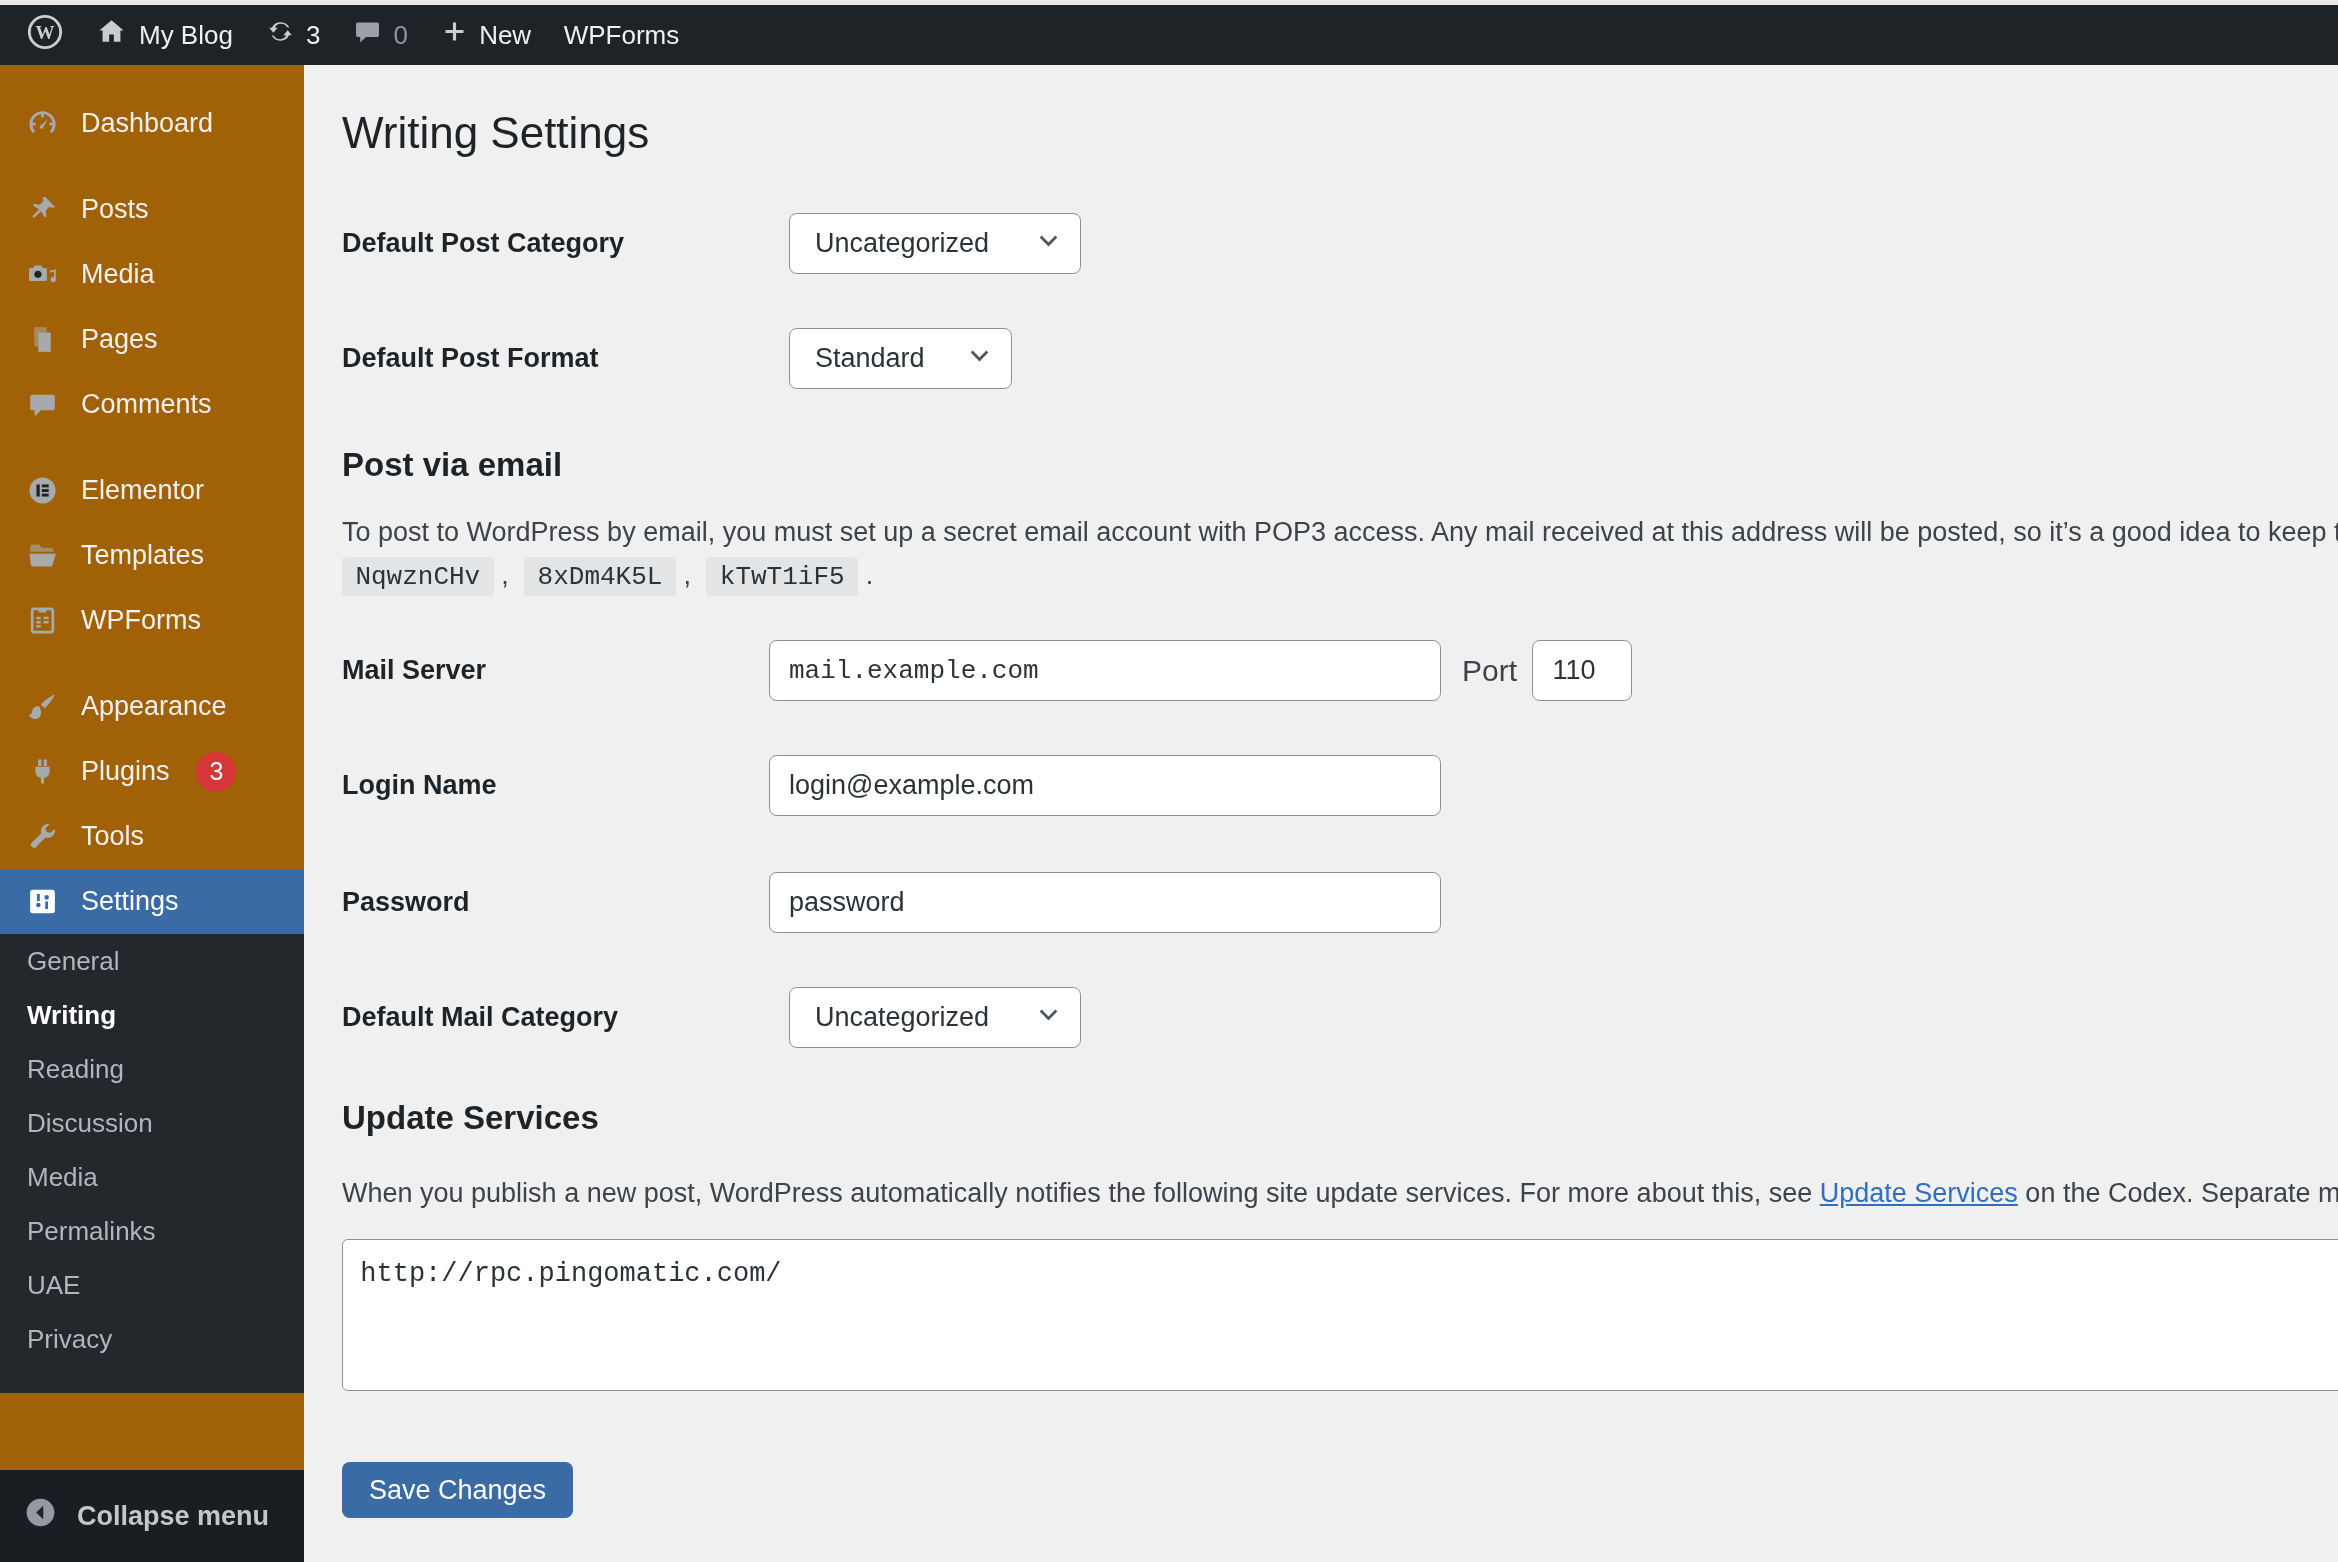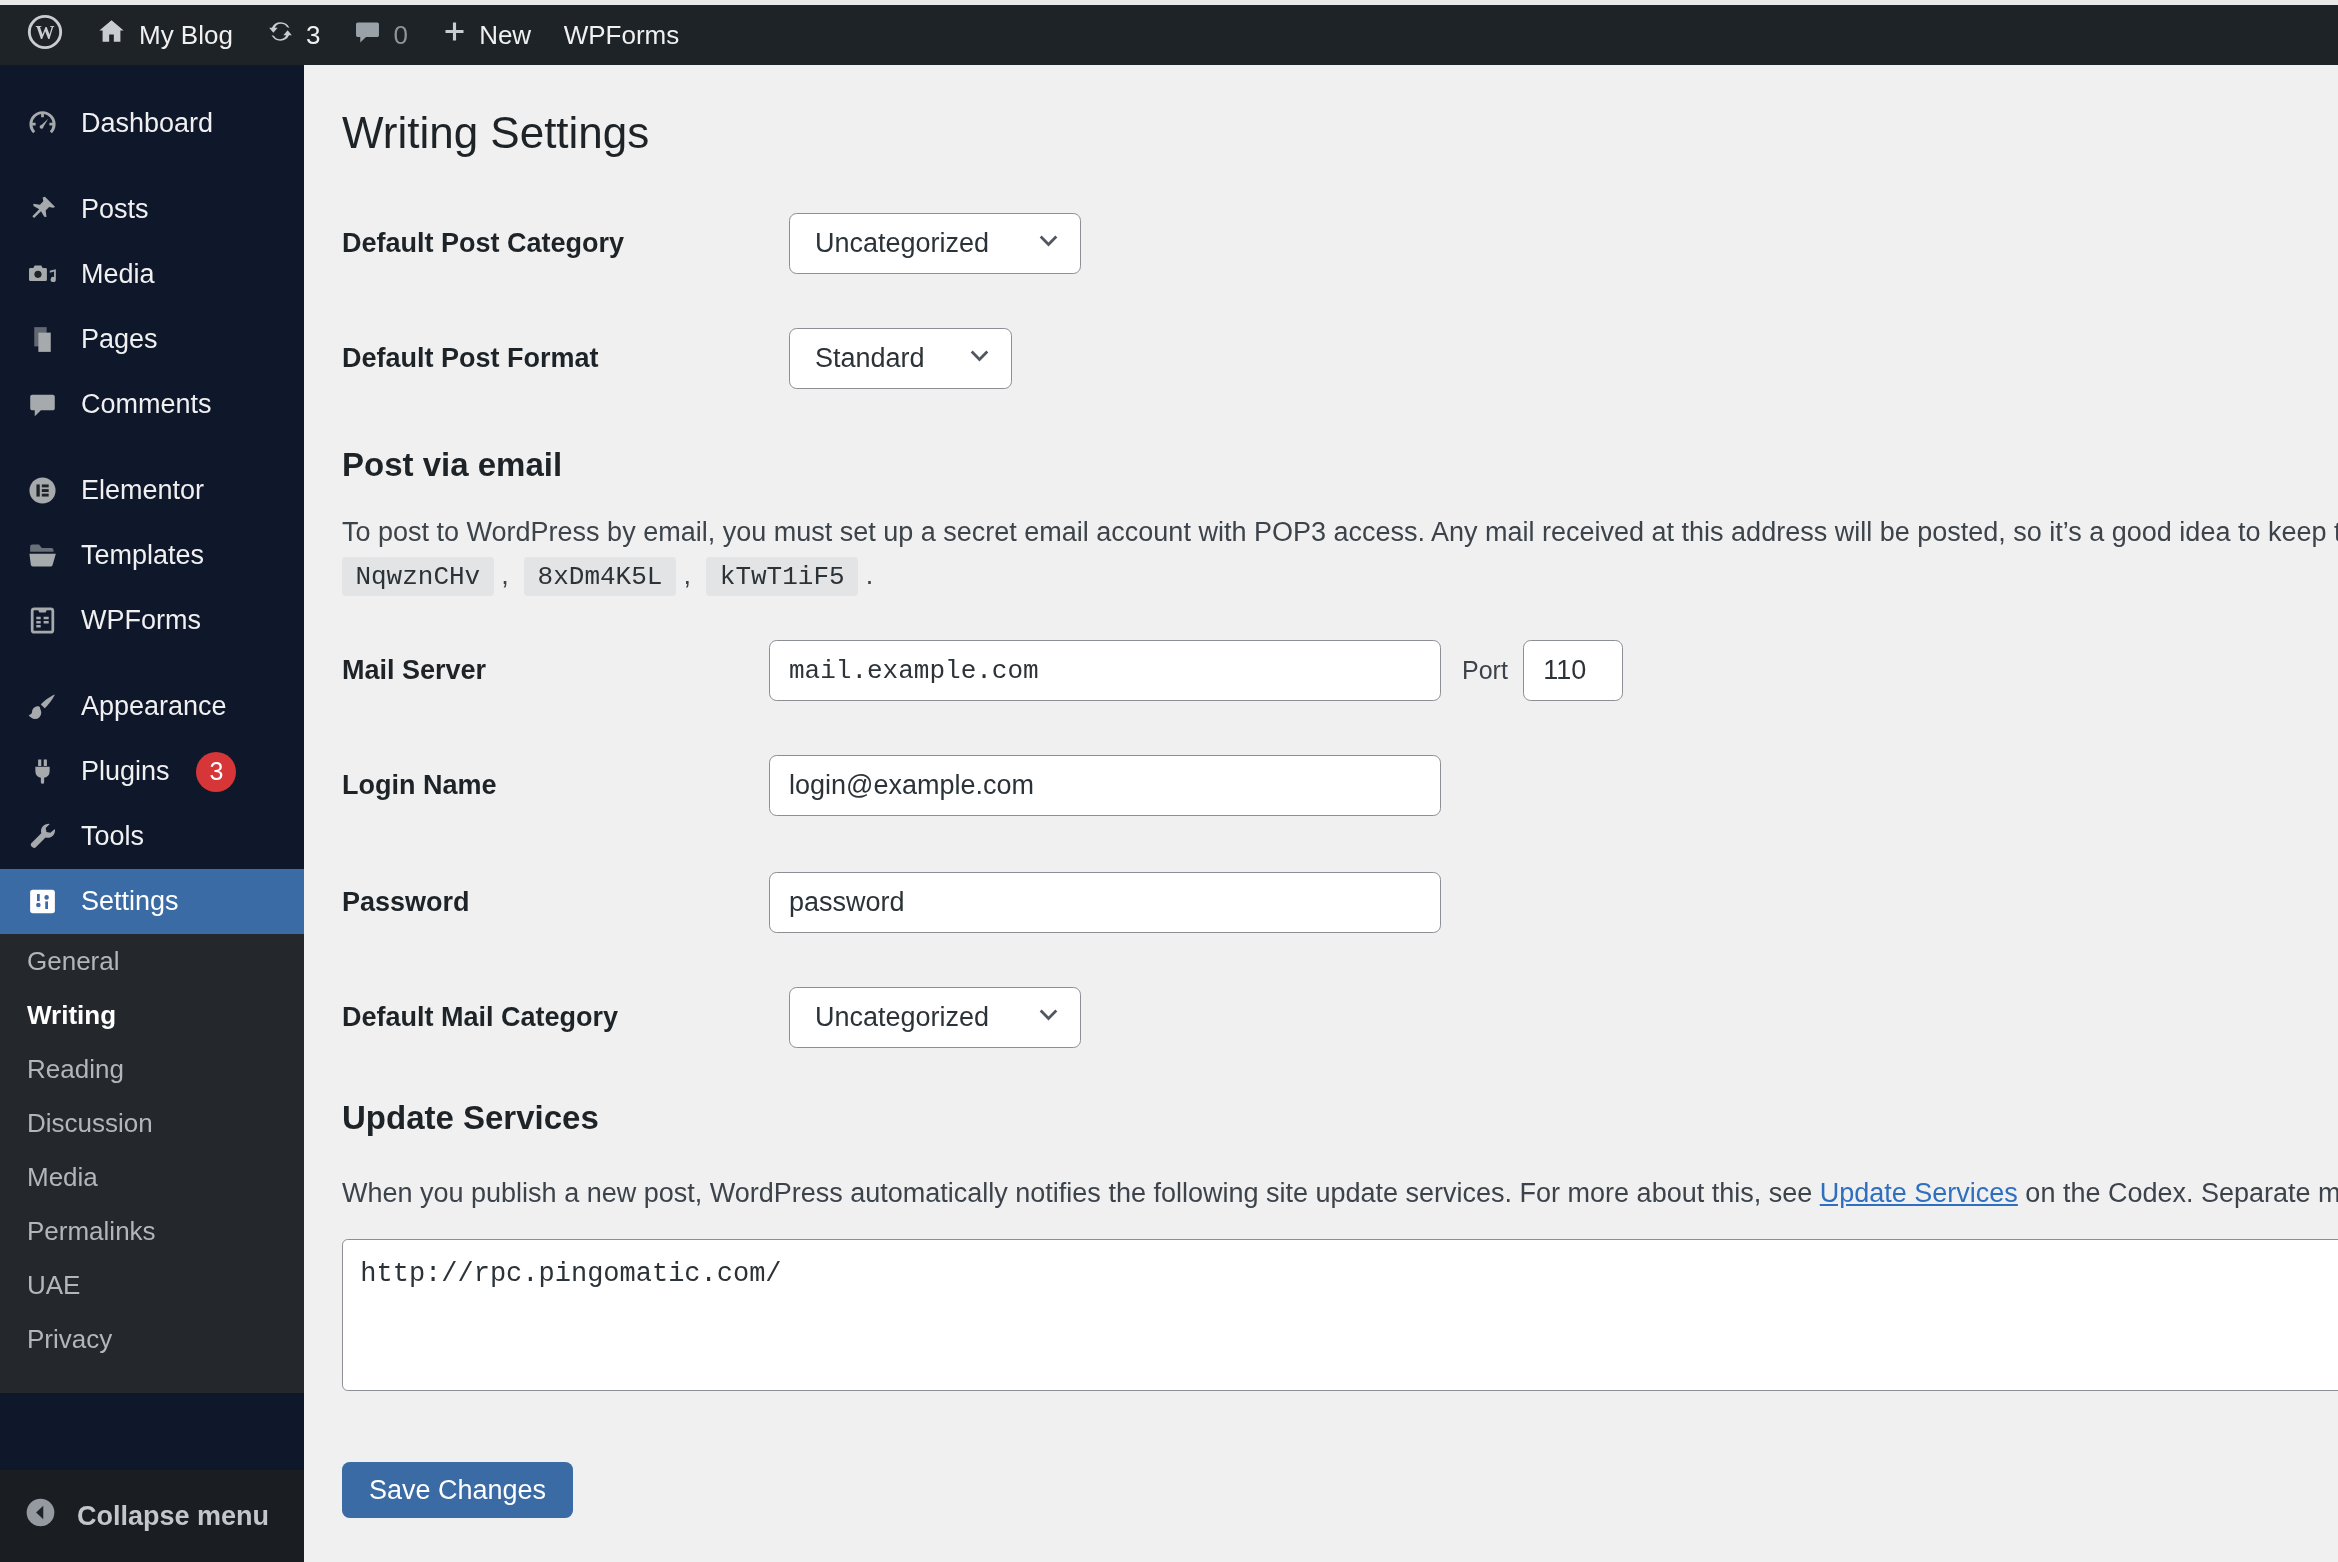--- a/index.html
+++ b/index.html
@@ -8,21 +8,21 @@
 
   
   .top-strip { position:absolute; top:0; left:0; right:0; height:4.8px; background:#e8e8e9; }
   .admin-bar { position:absolute; top:4.8px; left:0; right:0; height:61px; background:#1d2327;
                display:flex; align-items:center; padding-left:9.6px; color:#f0f0f1; font-size:26px; }
   .ab-item { display:flex; align-items:center; gap:11.5px; padding:0 16.3px; height:100%; cursor:pointer; }
   .ab-count { color:#f0f0f1; }
   .ab-count.muted { color:#8f949a; }
 
   
-  .sidebar { position:absolute; top:65px; left:0; bottom:0; width:326px; background:#0f172a; }
+  .sidebar { position:absolute; top:65px; left:0; bottom:0; width:326px; background:#a16207; }
   .menu { padding-top:26px; }
   .menu-item { display:flex; align-items:center; height:65px; padding-left:25px; gap:21px;
                font-size:27px; color:#f0f0f1; cursor:pointer; position:relative; }
   .menu-item .mi-icon { width:35px; height:35px; display:flex; align-items:center; justify-content:center; }
   .mt-group { margin-top:21px; }
   .menu-item.active { background:#3a6ba5; color:#fff; }
   .menu-item.active::after { content:""; position:absolute; right:0; top:50%; transform:translateY(-50%);
                width:0; height:0; border-top:16.3px solid transparent; border-bottom:16.3px solid transparent;
                border-right:18px solid #f0f0f1; }
   .badge { margin-left:5.8px; min-width:40px; height:40px; padding:0 5.8px; border-radius:20px; background:#d63638;
@@ -50,21 +50,21 @@
   .text-input { height:61px; background:#fff; border:1.9px solid #8c8f94; border-radius:7.7px;
                 padding:0 19px; font-size:27px; color:#2c3338; font-family:"Liberation Sans", sans-serif; }
   .mono { font-family:"Liberation Mono", monospace; font-size:26px; }
 
   .w-304 { width:292px; } .w-232 { width:223px; } .w-700 { width:672px; } .w-104 { width:100px; }
 
   .code-chip { display:inline-block; background:#e3e4e6; border-radius:3.8px; padding:4.8px 13.4px;
                font-family:"Liberation Mono", monospace; font-size:26px; color:#2c3338; }
   .code-sep { font-size:27px; color:#3c434a; margin:0 15.4px 0 7.7px; }
 
-  .port-label { font-size:25px; color:#3c434a; margin:0 15.4px 0 21px; }
+  .port-label { font-size:30px; color:#3c434a; margin:0 15.4px 0 21px; }
 
   .link { color:#2f6fbf; text-decoration:underline; cursor:pointer; }
 
   .services-textarea { display:block; width:2210px; height:152px; background:#fff; border:1.9px solid #8c8f94;
                 border-radius:5.8px; padding:13.4px 17.3px; font-family:"Liberation Mono", monospace;
                 font-size:27px; color:#2c3338; line-height:1.5; resize:none; }
 
   .save-btn { height:56px; padding:0 27px; background:#3a6ba5; color:#fff; border:none; border-radius:7.7px;
               font-size:27px; font-family:"Liberation Sans", sans-serif; cursor:pointer; }
 

